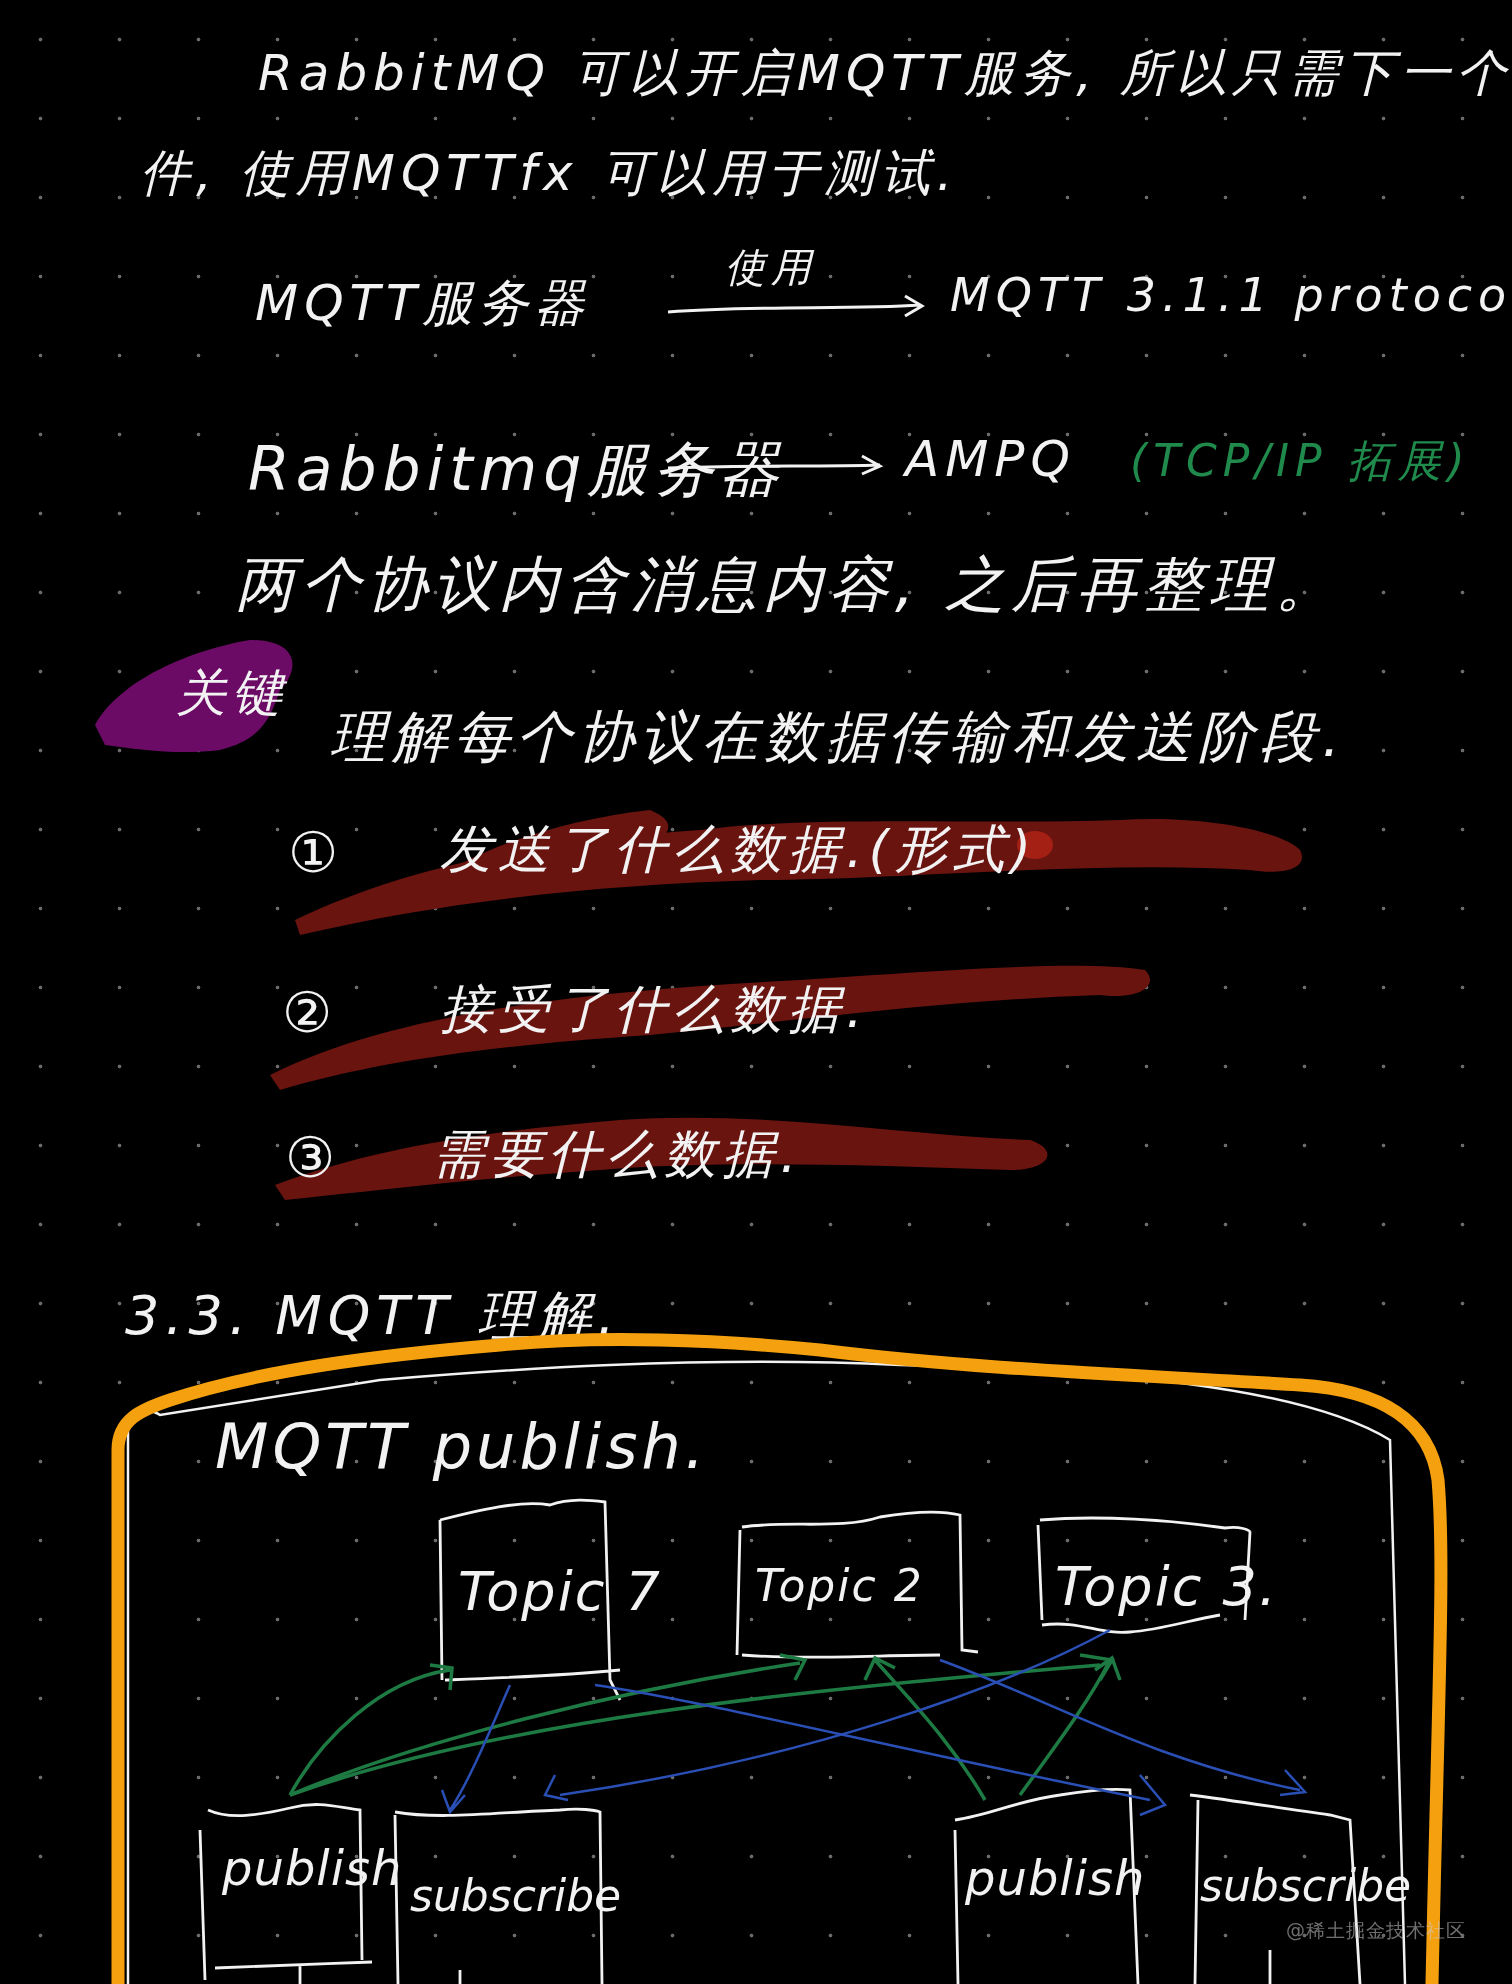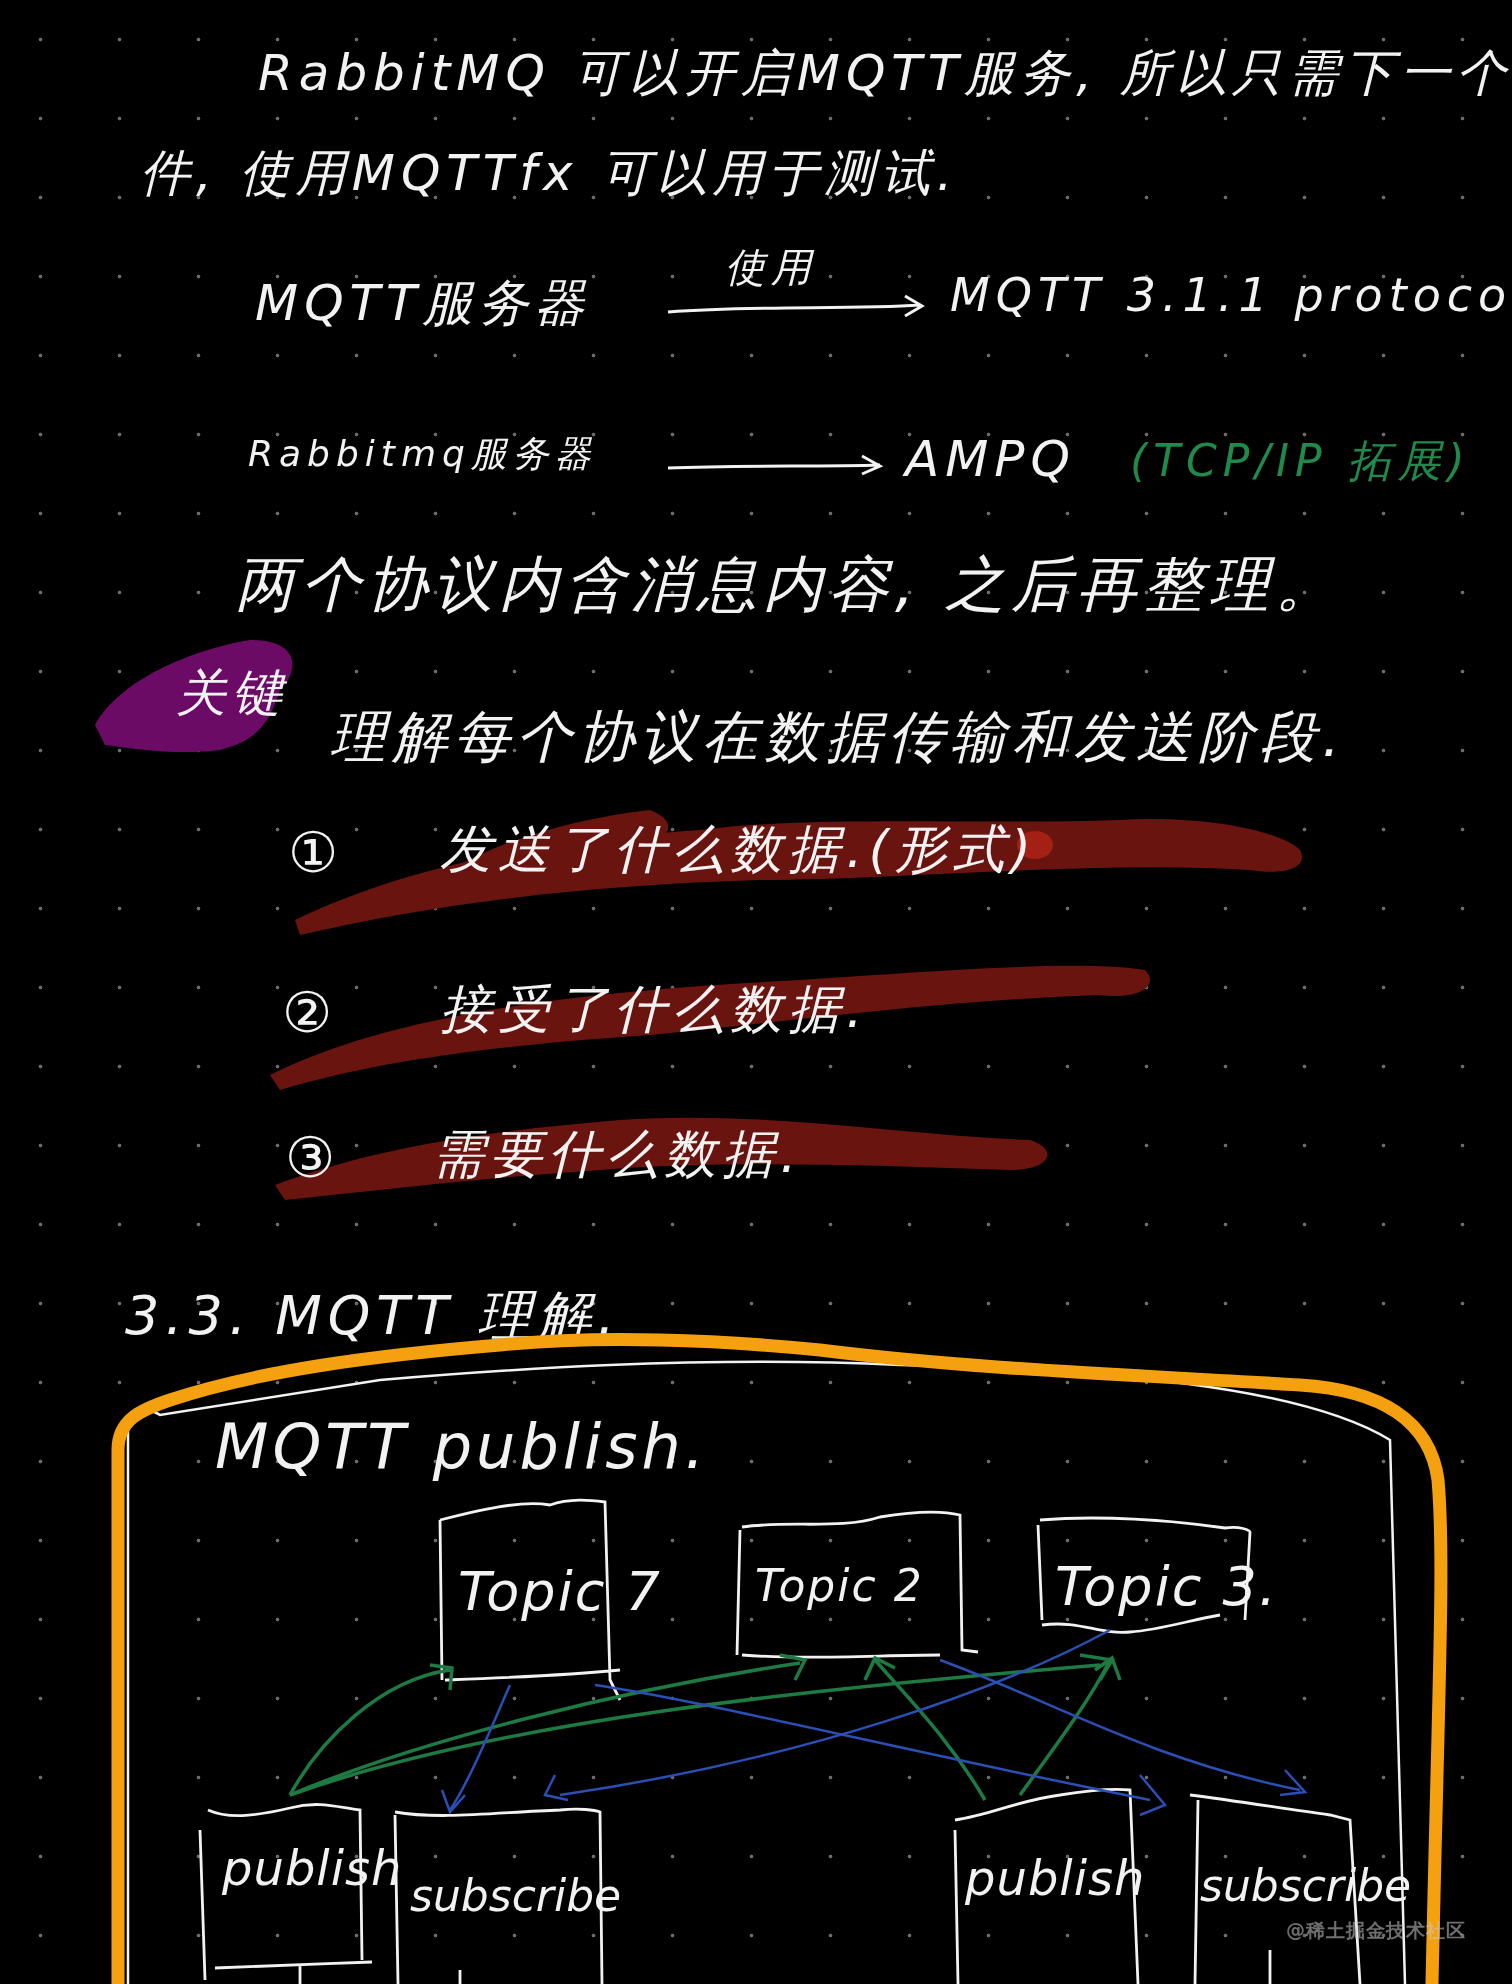--- a/index.html
+++ b/index.html
@@ -7,21 +7,21 @@
          font-family:"DejaVu Sans", sans-serif; color:#f4f4f4; }
   .canvas { position:absolute; inset:0; width:1512px; height:1984px;
     background-color:#000;
     background-image: radial-gradient(circle, #6a6a6a 1.6px, transparent 2.2px);
     background-size:79px 79px; background-position:1px 0px; }
   .ink { position:absolute; white-space:nowrap; font-weight:300;
          letter-spacing:6px; color:#f2f2f2; font-style:italic; }
   .svg-layer { position:absolute; left:0; top:0; width:1512px; height:1984px; }
   .green { color:#1f8a4c; }
   .watermark { position:absolute; right:46px; bottom:40px; font-size:19px;
-    color:rgba(200,200,200,0.55); letter-spacing:1px; font-style:normal;font-weight:bold; }
+    color:rgba(200,200,200,0.55); letter-spacing:1px; font-style:normal; }
 </style>
 </head>
 <body>
 
 <div class="canvas"></div>
 
 <svg class="svg-layer" viewBox="0 0 1512 1984">
 
   <path d="M95 725 C120 680 190 650 250 640 C300 640 300 670 280 690 C270 720 260 740 220 750 C180 755 140 750 105 745 Z" fill="#6b0b66"></path>
 
@@ -32,21 +32,21 @@
   <path d="M275 1185 C380 1145 500 1130 620 1120 C760 1110 900 1135 1030 1140 C1060 1150 1050 1170 1010 1170 C870 1165 720 1160 600 1170 C480 1178 380 1190 285 1200 Z" fill="#6a1410"></path>
 </svg>
 
 <div class="ink" style="left:258px; top:40px; font-size:50px;">RabbitMQ 可以开启MQTT服务, 所以只需下一个软</div>
 <div class="ink" style="left:140px; top:140px; font-size:50px;">件, 使用MQTTfx 可以用于测试.</div>
 
 <div class="ink" style="left:255px; top:270px; font-size:50px;">MQTT服务器</div>
 <div class="ink" style="left:725px; top:240px; font-size:40px;">使用</div>
 <div class="ink" style="left:950px; top:268px; font-size:46px;">MQTT 3.1.1 protocol</div>
 
-<div class="ink" style="left:248px; top:430px; font-size:36px;">Rabbitmq服务器</div>
+<div class="ink" style="left:248px; top:430px; font-size:60px;">Rabbitmq服务器</div>
 <div class="ink" style="left:905px; top:430px; font-size:50px;">AMPQ</div>
 <div class="ink green" style="left:1130px; top:432px; font-size:44px;">(TCP/IP 拓展)</div>
 
 <div class="ink" style="left:235px; top:545px; font-size:60px;">两个协议内含消息内容, 之后再整理。</div>
 
 <div class="ink" style="left:128px; top:660px; font-size:50px;margin-left:48px;">关键</div>
 <div class="ink" style="left:330px; top:700px; font-size:56px;">理解每个协议在数据传输和发送阶段.</div>
 
 <div class="ink" style="left:288px; top:820px; font-size:56px;">①</div>
 <div class="ink" style="left:440px; top:815px; font-size:52px;">发送了什么数据.(形式)</div>

